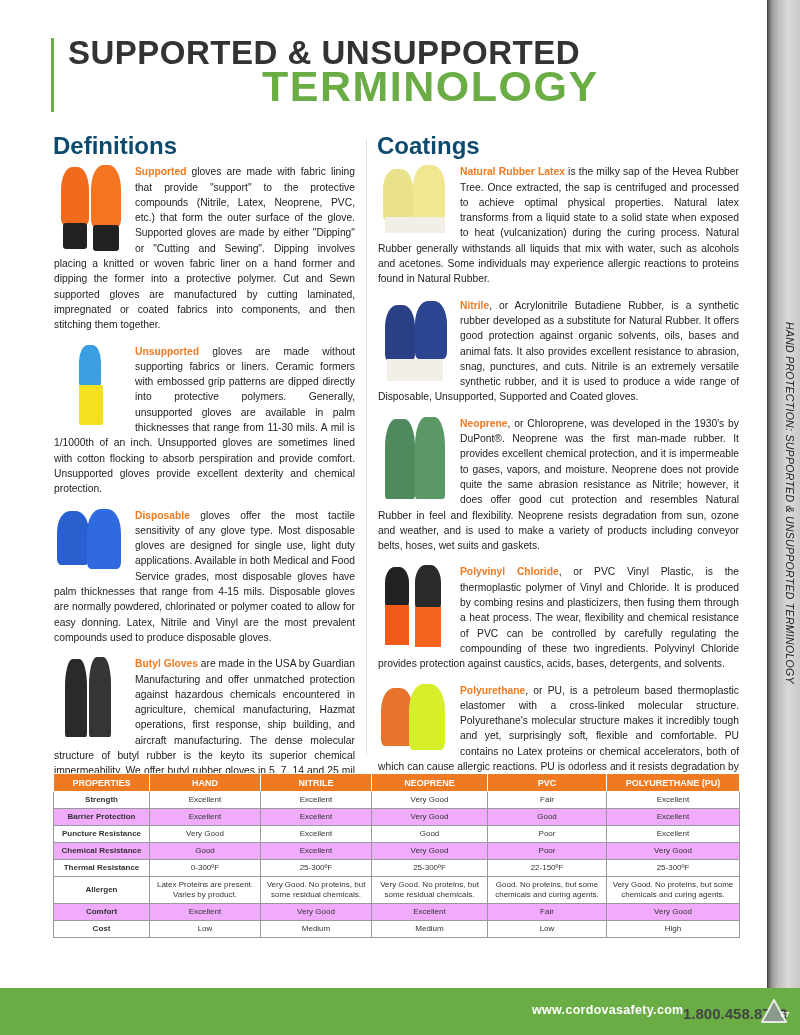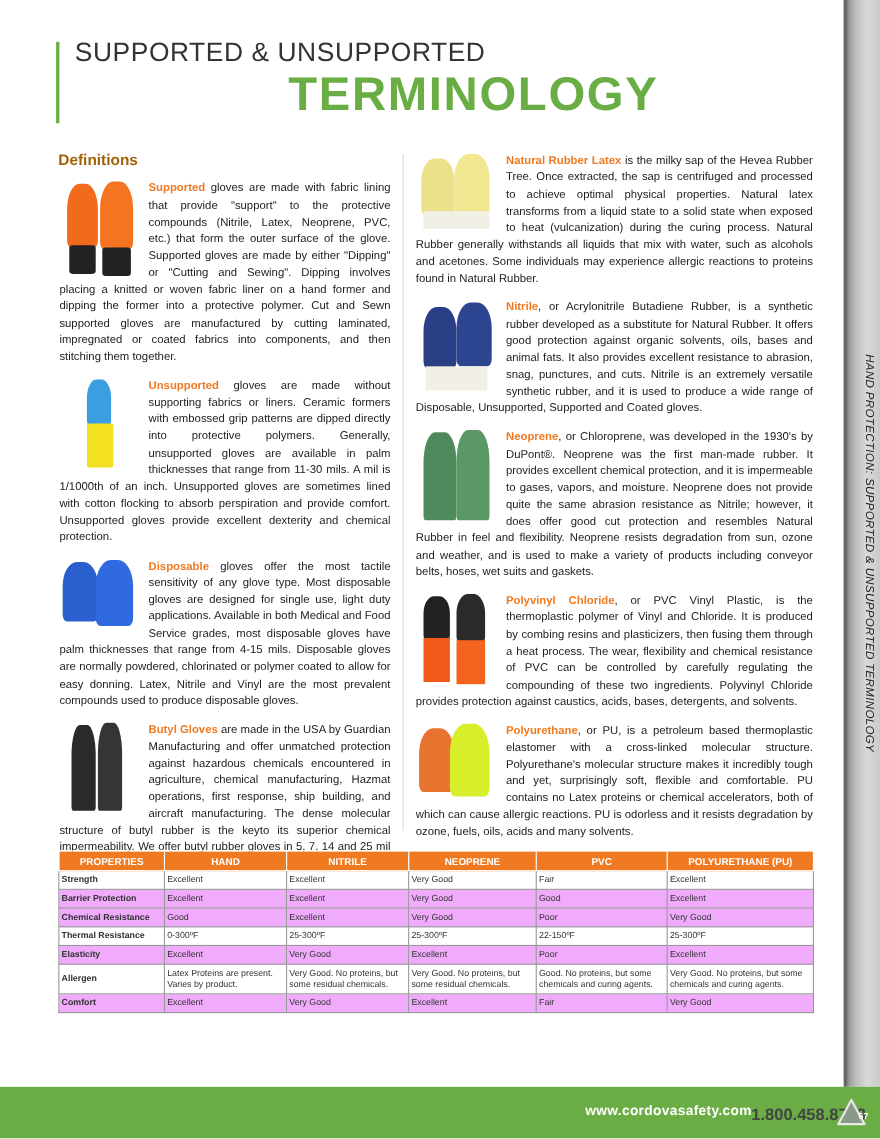--- a/index.html
+++ b/index.html
@@ -4,36 +4,36 @@
 <style>
   html, body { margin:0; padding:0; }
   body { width:800px; height:1035px; position:relative; background:#fff; overflow:hidden;
          font-family:"Liberation Sans", sans-serif; color:#222; }
   .side-tab { position:absolute; left:767px; top:0; width:33px; height:988px;
     background:linear-gradient(90deg,#5a5a5a 0px,#7a7a7a 2px,#9a9a9a 4px,#bdbdbd 10px,#d9d9d9 20px,#c8c8c8 33px);
     border-left:1px solid #444; }
   .side-tab-text { position:absolute; left:770px; top:322px; width:26px; height:400px;
     writing-mode:vertical-rl; font-style:italic; font-size:10.5px; color:#222; letter-spacing:0.3px; white-space:nowrap; }
   .title-bar { position:absolute; left:51px; top:38px; width:3px; height:74px; background:#6aad45; }
-  .title-1 { position:absolute; left:68px; top:34px; font-size:24px; color:#333; letter-spacing:0.5px; font-weight:normal; }
+  .title-1 { position:absolute; left:68px; top:34px; font-size:33px; color:#333; letter-spacing:0.5px; font-weight:bold; }
   .title-2 { position:absolute; left:262px; top:62px; font-size:43px; font-weight:bold; color:#6aad45; letter-spacing:1.5px; }
   .col { position:absolute; font-size:10.3px; line-height:15.3px; text-align:justify; }
   .col-left { left:53px; top:138px; width:303px; }
   .col-right { left:377px; top:138px; width:363px; }
   .divider { position:absolute; left:366px; top:140px; width:1px; height:615px; background:#ddd; }
-  h2 { margin:0 0 10px 0; font-size:14px; font-weight:bold; color:#a16207; }
+  h2 { margin:0 0 10px 0; font-size:24px; font-weight:bold; color:#0c4a6e; }
   .entry { margin-bottom:9px; overflow:hidden; }
   .entry p { margin:1px; }
   .hl { color:#f07a22; font-weight:bold; }
   .thumb { float:left; width:72px; height:88px; margin:0 8px 0 2px; position:relative; }
   .col-right .thumb { width:73px; }
   .glove { position:absolute; border-radius:40% 40% 12% 12%; }
   table { position:absolute; left:53px; top:773px; width:687px; border-collapse:collapse; font-size:8px; }
   th { background:#f07a22; color:#fff; font-size:9px; font-weight:bold; height:17px; border:1px solid #fff; padding:0; }
-  td { border:1px solid #999; height:16px; padding:0 2px; color:#333; line-height:10px; }
+  td { border:1px solid #999; text-align:center; height:16px; padding:0 2px; color:#333; line-height:10px; }
   td.rowhead { font-weight:bold; }
   tr.alt td { background:#f0abfc; }
   tr.tall td { height:26px; }
   .footer { position:absolute; left:0; top:988px; width:800px; height:47px; background:#6aad45; }
   .footer-url { position:absolute; left:532px; top:1003px; font-size:12.5px; font-weight:bold; color:#fff; letter-spacing:0.3px; }
   .footer-phone { position:absolute; left:683px; top:1005px; font-size:15px; font-weight:bold; color:#444; }
   .page-badge { position:absolute; left:760px; top:998px; width:28px; height:26px; }
   .page-num { position:absolute; left:767px; top:1010px; width:36px; text-align:center; font-size:8px; font-weight:bold; color:#fff; }
 </style>
 </head>
@@ -80,20 +80,21 @@
   <div class="entry">
     <div class="thumb" style="height:86px;">
       <div class="glove" style="left:10px;top:4px;width:22px;height:78px;background:#2a2a2a;border-radius:35% 35% 6% 6%;"></div>
       <div class="glove" style="left:34px;top:2px;width:22px;height:80px;background:#353535;border-radius:35% 35% 6% 6%;"></div>
     </div>
     <p><span class="hl">Butyl Gloves</span><span> are made in the USA by Guardian Manufacturing and offer unmatched protection against hazardous chemicals encountered in agriculture, chemical manufacturing, Hazmat operations, first response, ship building, and aircraft manufacturing. The dense molecular structure of butyl rubber is the keyto its superior chemical impermeability. We offer butyl rubber gloves in 5, 7, 14 and 25 mil thicknesses to allow for dexterity in a variety of application.</span></p>
   </div>
 </div>
 
 <div class="col col-right">
+  <h2>Coatings</h2>
 
   <div class="entry">
     <div class="thumb" style="height:72px;">
       <div class="glove" style="left:4px;top:6px;width:30px;height:52px;background:#e9e28a;"></div>
       <div class="glove" style="left:34px;top:2px;width:32px;height:56px;background:#f0e790;"></div>
       <div style="position:absolute;left:6px;top:54px;width:60px;height:16px;background:#f1efe6;"></div>
     </div>
     <p><span class="hl">Natural Rubber Latex</span><span> is the milky sap of the Hevea Rubber Tree. Once extracted, the sap is centrifuged and processed to achieve optimal physical properties. Natural latex transforms from a liquid state to a solid state when exposed to heat (vulcanization) during the curing process. Natural Rubber generally withstands all liquids that mix with water, such as alcohols and acetones. Some individuals may experience allergic reactions to proteins found in Natural Rubber.</span></p>
   </div>
 
@@ -154,60 +155,68 @@
         <td>Excellent</td>
       </tr>
       <tr class="alt">
         <td class="rowhead">Barrier Protection</td>
         <td>Excellent</td>
         <td>Excellent</td>
         <td>Very Good</td>
         <td>Good</td>
         <td>Excellent</td>
       </tr>
+      <tr>
+        <td class="rowhead">Puncture Resistance</td>
+        <td>Very Good</td>
+        <td>Excellent</td>
+        <td>Good</td>
+        <td>Poor</td>
+        <td>Excellent</td>
+      </tr>
       <tr class="alt">
         <td class="rowhead">Chemical Resistance</td>
         <td>Good</td>
         <td>Excellent</td>
         <td>Very Good</td>
         <td>Poor</td>
         <td>Very Good</td>
       </tr>
       <tr>
         <td class="rowhead">Thermal Resistance</td>
         <td>0-300ºF</td>
         <td>25-300ºF</td>
         <td>25-300ºF</td>
         <td>22-150ºF</td>
         <td>25-300ºF</td>
-      </tr>
-      <tr class="alt">
-        <td class="rowhead">Elasticity</td>
-        <td>Excellent</td>
-        <td>Very Good</td>
-        <td>Excellent</td>
-        <td>Poor</td>
-        <td>Excellent</td>
       </tr>
       <tr class="tall">
         <td class="rowhead">Allergen</td>
         <td>Latex Proteins are present. Varies by product.</td>
         <td>Very Good. No proteins, but some residual chemicals.</td>
         <td>Very Good. No proteins, but some residual chemicals.</td>
         <td>Good. No proteins, but some chemicals and curing agents.</td>
         <td>Very Good. No proteins, but some chemicals and curing agents.</td>
       </tr>
       <tr class="alt">
         <td class="rowhead">Comfort</td>
         <td>Excellent</td>
         <td>Very Good</td>
         <td>Excellent</td>
         <td>Fair</td>
         <td>Very Good</td>
       </tr>
+      <tr>
+        <td class="rowhead">Cost</td>
+        <td>Low</td>
+        <td>Medium</td>
+        <td>Medium</td>
+        <td>Low</td>
+        <td>High</td>
+      </tr>
     </tbody>
 </table>
 
 <div class="footer"></div>
 <div class="footer-url">www.cordovasafety.com</div>
 <div class="footer-phone">1.800.458.8763</div>
 <svg class="page-badge" viewBox="0 0 28 26">
   <path d="M14 2 L26 24 L2 24 Z" fill="#8a9a8a" stroke="#e8e8e8" stroke-width="2" stroke-linejoin="round"></path>
 </svg>
 <div class="page-num">67</div>

